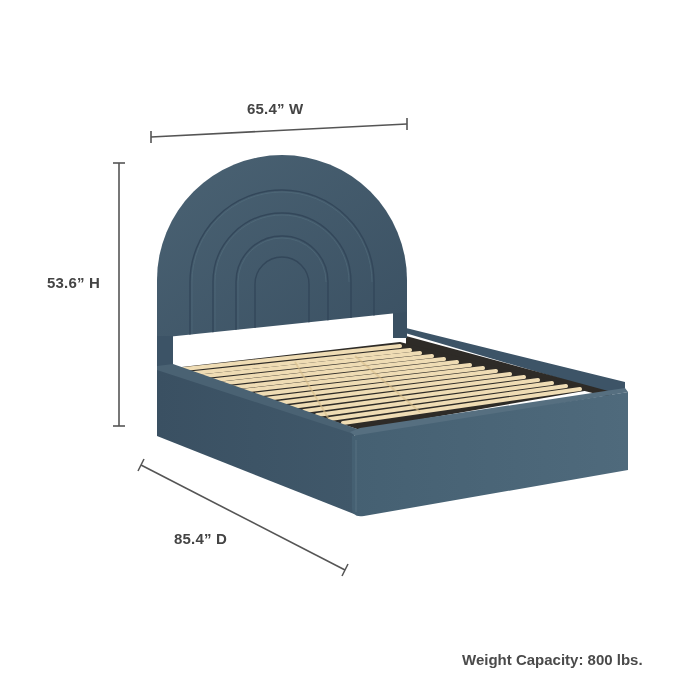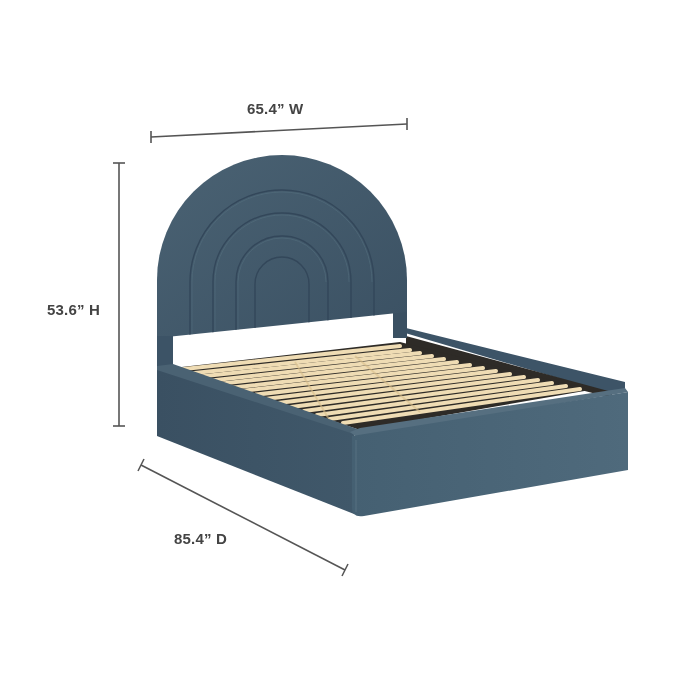--- a/index.html
+++ b/index.html
@@ -21,21 +21,21 @@
     }
     .dim-label {
       position: absolute;
       font-size: 15px;
       font-weight: 600;
       color: #444444;
       letter-spacing: 0.2px;
       white-space: nowrap;
     }
     .dim-width { left: 247px; top: 100px; }
-    .dim-height { left: 47px; top: 274px; margin-top: 27px; }
+    .dim-height { left: 47px; top: 274px; }
     .dim-depth { left: 174px; top: 530px; }
     .weight {
       position: absolute;
       left: 462px;
       top: 651px;
       font-size: 15px;
       font-weight: 600;
       color: #4a4a4a;
       white-space: nowrap;
     }
@@ -138,13 +138,14 @@
     <g>
       <polygon points="350,432 360,428 625,388 628,392 358,438" fill="#566f80"></polygon>
       <path d="M352,436 L628,392 L628,470 L364,516 Q352,518 352,508 Z" fill="url(#footGrad)"></path>
       <line x1="356" y1="440" x2="356" y2="512" stroke="#5b7585" stroke-width="1.2" opacity="0.7"></line>
     </g>
   </svg>
 
   <div class="dim-label dim-width">65.4” W</div>
   <div class="dim-label dim-height">53.6” H</div>
   <div class="dim-label dim-depth">85.4” D</div>
+  <div class="weight">Weight Capacity: 800 lbs.</div>
 </div>
 
 </body></html>

